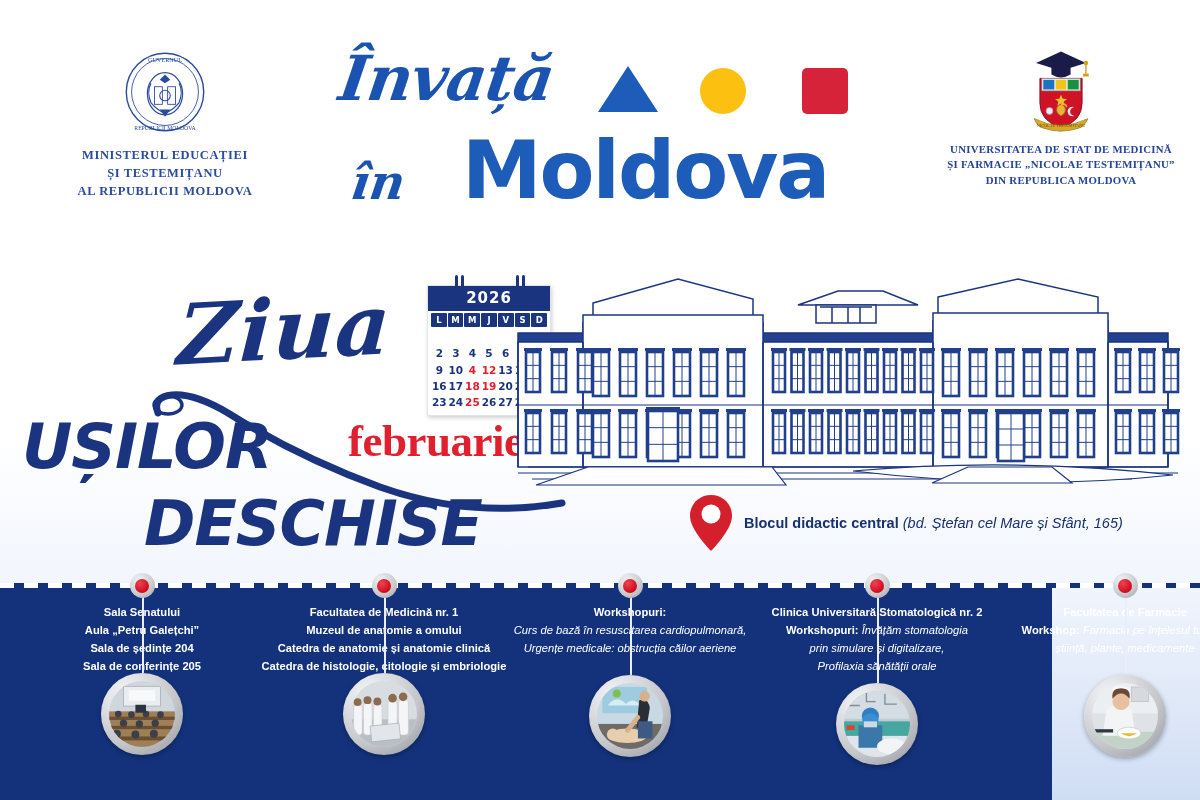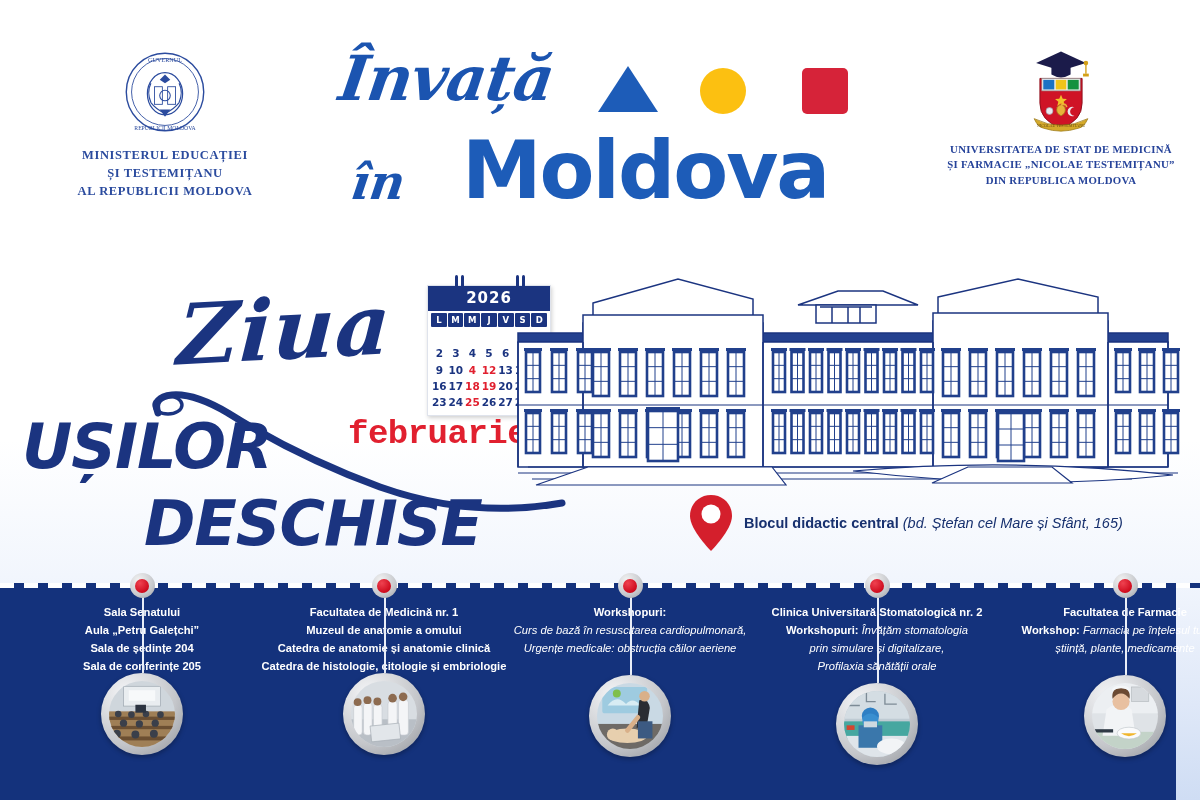--- a/index.html
+++ b/index.html
@@ -138,42 +138,42 @@
   .cal-grid { display:grid; grid-template-columns:repeat(7,1fr); padding:2px 3px 5px; }
   .cal-grid span {
     text-align:center; font-size:10.5px; font-weight:700;
     color:#1b3480; line-height:1.55;
   }
   .cal-grid span.hl { color:#e1202f; }
   .cal-grid span.empty { color:transparent; }
 
   .februarie {
     position:absolute; left:348px; top:180px;
-    font-family:Liberation Mono, monospace;
-    font-weight:700; font-size:34px; color:#e1202f;
+    font-family:Liberation Serif, serif;
+    font-weight:700; font-size:45px; color:#e1202f;
     letter-spacing:-0.5px;
   }
 
   
   .building { position:absolute; left:498px; top:20px; width:690px; height:245px; }
 
   
   .loc-row { position:absolute; left:688px; top:258px; width:480px; height:60px; }
   .loc-pin { position:absolute; left:0; top:0; width:46px; height:60px; }
   .loc-text {
     position:absolute; left:56px; top:22px;
     font-family:"Liberation Sans", sans-serif;
     font-size:14.5px; color:#18316f; font-weight:700;
     white-space:nowrap;
   }
   .loc-text .addr { font-weight:400; font-style:italic; }
 
   
   .bottom {
-    position:absolute; left:0; top:585px; width:1176px; height:215px;
+    position:absolute; left:0; top:585px; width:1052px; height:215px;
     background:#14327c;
   }
   .dashline {
     position:absolute; left:0; top:583px; width:1200px; height:5px;
     background:repeating-linear-gradient(90deg,#ffffff 0 14px,#14327c 14px 24px);
     z-index:3;
   }
 
   .col {
     position:absolute; top:0; height:215px;

